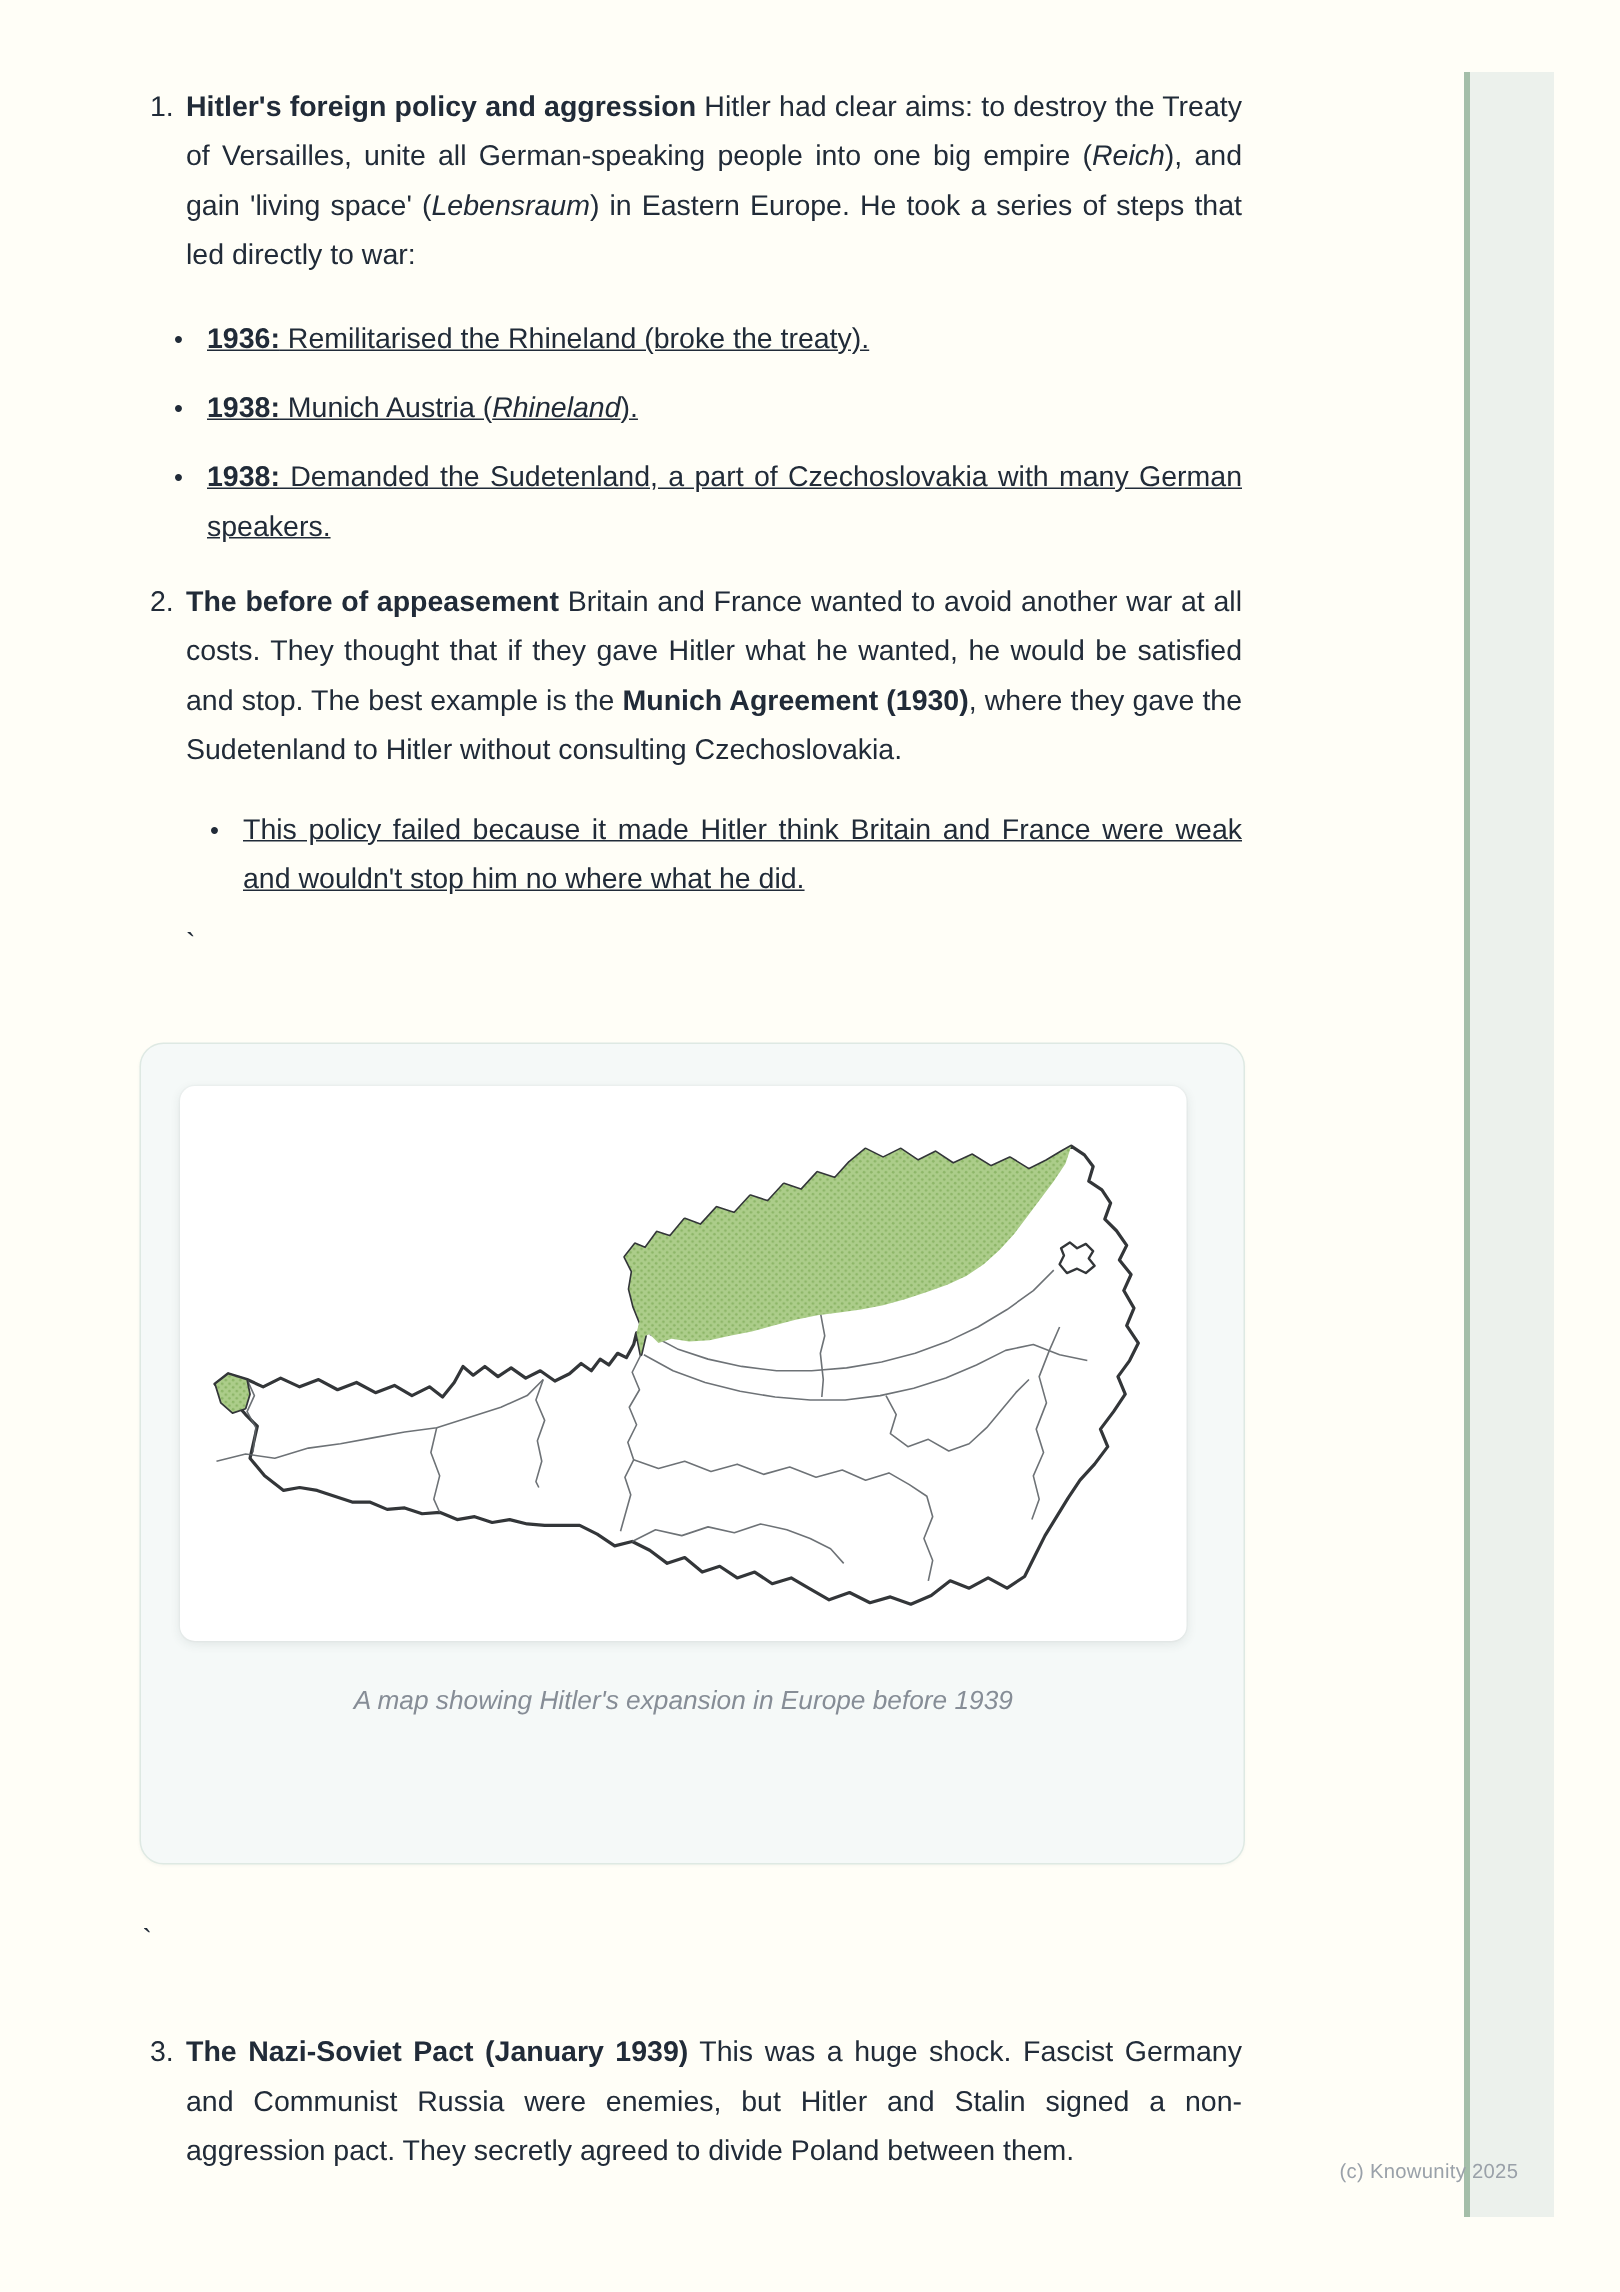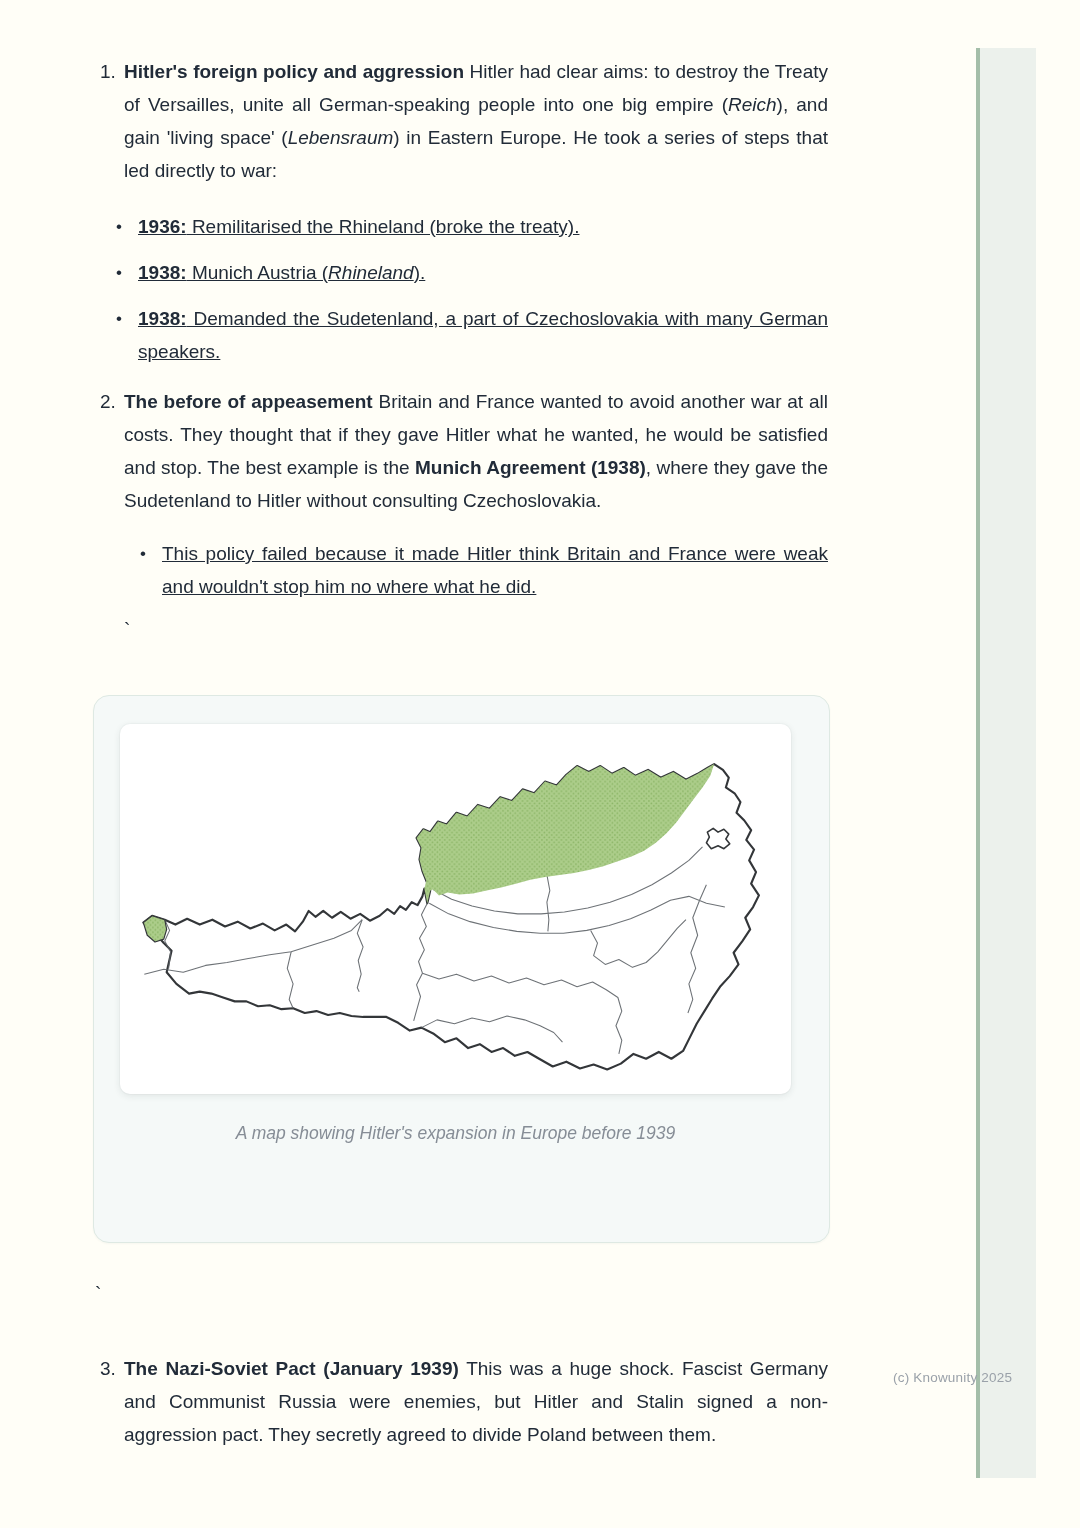--- a/index.html
+++ b/index.html
@@ -29,21 +29,21 @@
   }
   .accent-band{
     position:absolute;
     left:976px;top:48px;
     width:56px;height:1430px;
     background:var(--band-fill,#ECF1EC);
     border-left:4px solid var(--band-edge,#A4BEA9);
   }
   .watermark{
     position:absolute;
-    left:893px;top:1370px;
+    left:893px;top:1440px;
     font-size:13.5px;
     letter-spacing:.2px;
     color:var(--watermark,#9AA1A9);
     z-index:3;
     white-space:nowrap;
   }
   .content{
     position:absolute;
     left:100px;top:55px;
     width:728px;
@@ -123,21 +123,21 @@
       </div>
       <div class="bullet">
         <div class="bullet-marker">•</div>
         <div class="bullet-body"><span class="seg-b">1938:</span><span> Demanded the Sudetenland, a part of Czechoslovakia with many German speakers.</span></div>
       </div>
     </div>
 
     <div class="item" id="item-2">
       <div class="item-num">2.</div>
       <div class="item-body">
-        <div><span class="seg-b">The before of appeasement</span><span> Britain and France wanted to avoid another war at all costs. They thought that if they gave Hitler what he wanted, he would be satisfied and stop. The best example is the </span><span class="seg-b">Munich Agreement (1938)</span><span>, where they gave the Sudetenland to Hitler without consulting Czechoslovakia.</span></div>
+        <div><span class="seg-b">The before of appeasement</span><span> Britain and France wanted to avoid another war at all costs. They thought that if they gave Hitler what he wanted, he would be satisfied and stop. The best example is the </span><span class="seg-b">Munich Agreement (1930)</span><span>, where they gave the Sudetenland to Hitler without consulting Czechoslovakia.</span></div>
         <div class="bullets" id="subbullets-2">
           <div class="bullet">
             <div class="bullet-marker">•</div>
             <div class="bullet-body"><span>This policy failed because it made Hitler think Britain and France were weak and wouldn't stop him no where what he did.</span></div>
           </div>
         </div>
       </div>
     </div>
 
     <div class="stray-mark" id="stray-1">`</div>

